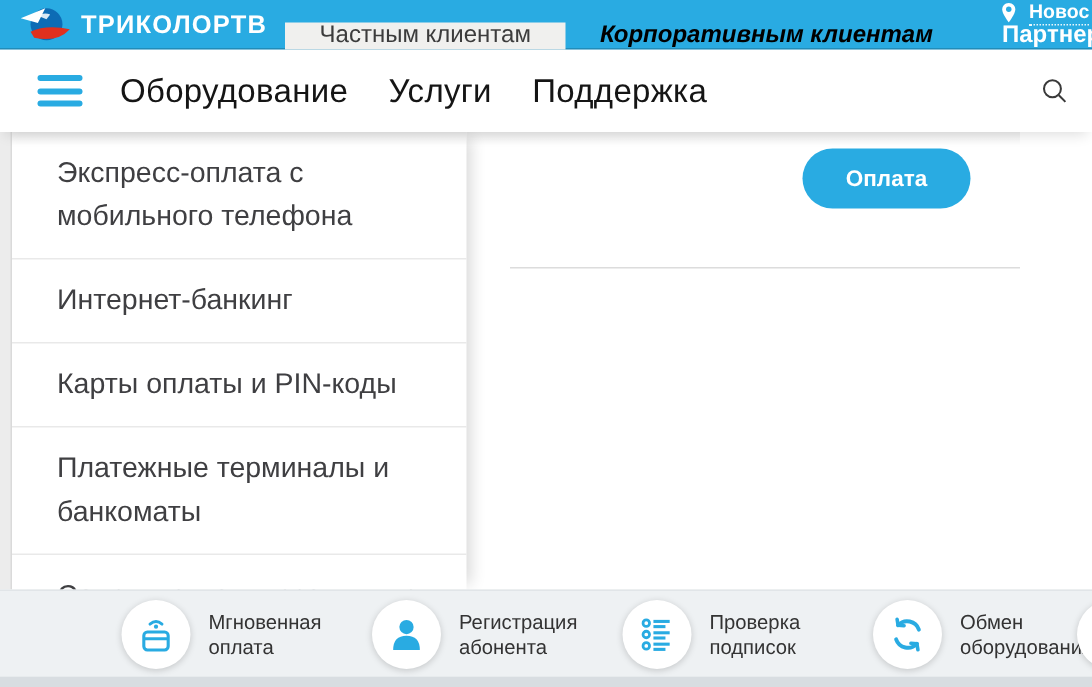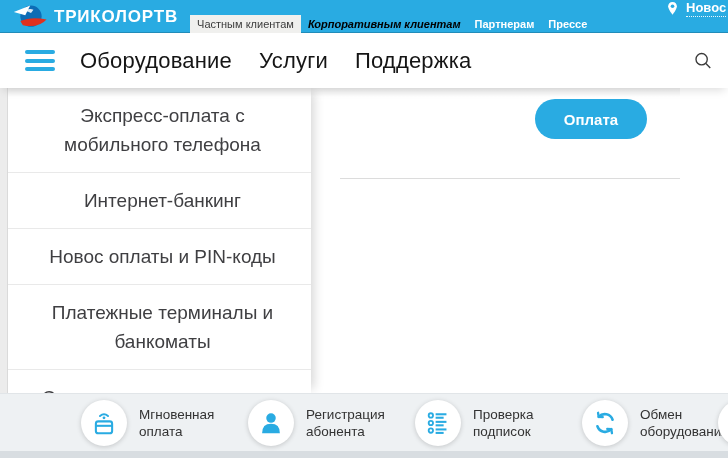--- a/index.html
+++ b/index.html
@@ -8,21 +8,21 @@
   #screen { position:relative; width:728px; height:458px; overflow:hidden; background:#fff; }
 
   
   .topbar { position:absolute; left:0; top:0; width:728px; height:33px;
     background:#29abe2; display:flex; align-items:stretch;
     box-shadow: inset 0 -1px 0 rgba(0,0,0,0.18); z-index:20; }
   .logo { display:flex; align-items:center; margin-left:13px; cursor:pointer; }
   .logo svg { width:36px; height:28px; }
   .logo-text { color:#fff; font-size:17px; font-weight:bold; letter-spacing:0.8px; margin-left:5px; }
   .tabs { display:flex; margin-left:12px; align-items:stretch; }
-  .tab { display:flex; align-items:center; padding:0 7px; font-size:11px;
+  .tab { display:flex; align-items:center; padding:0 23px; font-size:16px;
     color:#fff; font-weight:bold; cursor:pointer; white-space:nowrap;margin-top:15px; }
   .tab.active { background:#f0f0ee; color:#3c3c3c; font-weight:normal; }
   .tab.navy { color:#000000;font-style:italic; }
   .location { position:absolute; left:665px; top:0; height:35px; display:flex;
     align-items:flex-start; cursor:pointer; }
   .location svg { width:15px; height:17px; }
   .location-text { color:#fff; font-size:13px; font-weight:bold; margin-left:6px;
     border-bottom:1px dotted rgba(255,255,255,0.9); padding-bottom:1px; white-space:nowrap; }
 
   
@@ -34,21 +34,21 @@
   .burger span { display:block; height:4px; border-radius:2px; background:#29abe2; }
   .nav-links { display:flex; margin-left:25px; }
   .nav-link { font-size:22px; color:#151515; margin-right:27px; cursor:pointer;
     letter-spacing:0.2px; white-space:nowrap; }
   .search-btn { position:absolute; right:15px; top:18px; width:20px; height:20px; cursor:pointer; }
 
   
   .left-strip { position:absolute; left:0; top:88px; width:8px; height:305px;
     background:#ececec; border-right:1px solid #dadada; z-index:2; }
   .sidebar { position:absolute; left:8px; top:88px; width:303px; height:305px; background:#fff;
-    z-index:3; box-shadow:7px 0 10px -4px rgba(0,0,0,0.16);text-align:center; }
+    z-index:3; box-shadow:7px 0 10px -4px rgba(0,0,0,0.16); }
   .sidebar::before { content:""; position:absolute; left:0; top:0; right:0; height:9px;
     background:linear-gradient(to bottom, rgba(0,0,0,0.07), rgba(0,0,0,0)); pointer-events:none; }
   .side-item { padding:13px 24px 13px 30px; font-size:19px; line-height:29px; color:#3f3f42;
     border-bottom:1px solid #e9e9e9; cursor:pointer; }
   .side-item:last-child { border-bottom:none; }
 
   .main { position:absolute; left:311px; top:88px; width:369px; height:305px; background:#fff; z-index:1;padding-left:40px; }
   .main::before { content:""; position:absolute; left:0; top:0; right:0; height:9px;
     background:linear-gradient(to bottom, rgba(0,0,0,0.06), rgba(0,0,0,0)); pointer-events:none; }
   .pay-btn { position:absolute; top:11px; right:33px; width:112px; height:40px; border:none;
@@ -115,21 +115,21 @@
       <circle cx="9.5" cy="9" r="6.2" fill="none" stroke="#3a3a3a" stroke-width="1.5"></circle>
       <line x1="14.2" y1="13.8" x2="19" y2="18.6" stroke="#3a3a3a" stroke-width="1.5"></line>
     </svg>
   </div>
 
   <div class="left-strip"></div>
 
   <div class="sidebar">
     <div class="side-item">Экспресс-оплата с мобильного телефона</div>
     <div class="side-item">Интернет-банкинг</div>
-    <div class="side-item">Новос оплаты и PIN-коды</div>
+    <div class="side-item">Карты оплаты и PIN-коды</div>
     <div class="side-item">Платежные терминалы и банкоматы</div>
     <div class="side-item">Салоны связи и розничные</div>
   </div>
 
   <div class="main">
     <button class="pay-btn">Оплата</button>
     <div class="main-divider"></div>
   </div>
 
   <div class="quickbar">

